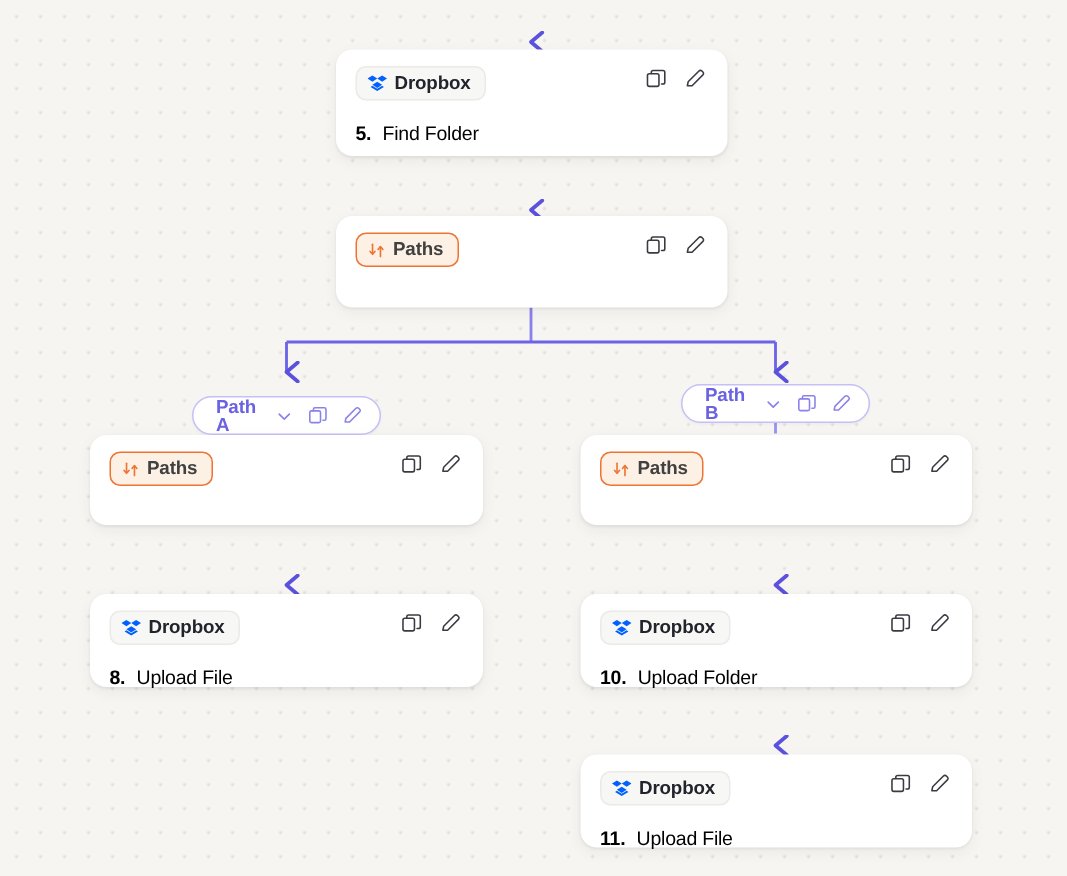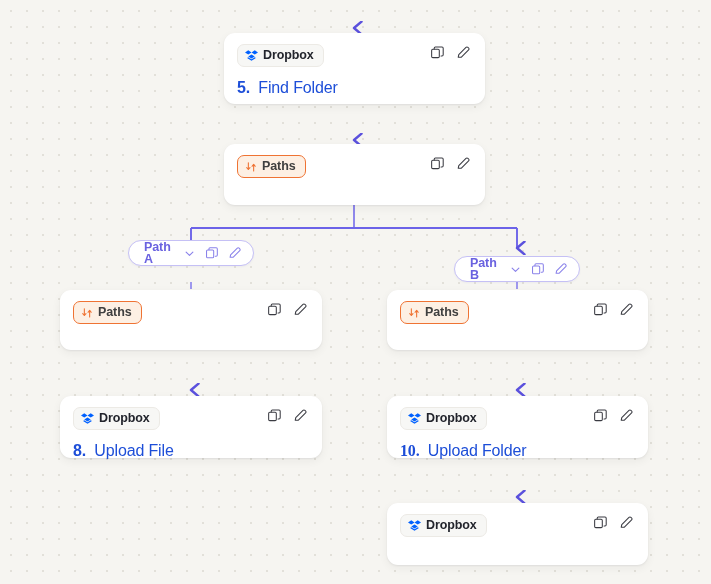--- a/index.html
+++ b/index.html
@@ -77,22 +77,22 @@
   }
   .badge-paths {
     background: #fdf0e4;
     color: #404040;
     border: 1.3px solid #ef7333;
   }
   .badge-label { line-height: 1; }
 
   
   .node-title {
-    font-size: 16px;
-    color: #1d4ed8;
+    font-size: 13px;
+    color: #000000;
     letter-spacing: -0.15px;
     line-height: 1;
   }
   .node-title .num { font-weight: bold; }
   .node-title .nm { font-weight: normal; }
 
   
   .actions {
     display: flex;
     align-items: center;
@@ -240,21 +240,21 @@
         </span>
         <span class="icon-btn">
           <svg width="15" height="15" viewBox="0 0 20 20">
             <path d="M3 16.2 L3.7 12.7 L13.3 3.1 a1.8 1.8 0 0 1 2.6 0 l0.9 0.9 a1.8 1.8 0 0 1 0 2.6 L7.2 16.2 Z" fill="none" stroke="#3a3b42" stroke-width="1.4" stroke-linejoin="round"></path>
           </svg>
         </span>
       </span>
     </div>
   </div>
 
-  <div class="path-chip" id="path-a" style="left:128px; top:240px; width:126px;">
+  <div class="path-chip" id="path-a" style="left:128px; top:264px; width:126px;">
     <span class="chip-label">Path A</span>
     <span class="chip-icons">
       <span class="icon-btn">
         <svg width="13" height="13" viewBox="0 0 20 20">
           <path d="M4.8 7.8 L10 13 L15.2 7.8" fill="none" stroke="#8a82ea" stroke-width="1.7" stroke-linecap="round" stroke-linejoin="round"></path>
         </svg>
       </span>
       <span class="icon-btn">
         <svg width="14" height="14" viewBox="0 0 20 20">
           <rect x="2.2" y="5.6" width="10.2" height="11.2" rx="1.6" fill="#fff" stroke="#8a82ea" stroke-width="1.5"></rect>
@@ -398,21 +398,21 @@
         </span>
         <span class="icon-btn">
           <svg width="15" height="15" viewBox="0 0 20 20">
             <path d="M3 16.2 L3.7 12.7 L13.3 3.1 a1.8 1.8 0 0 1 2.6 0 l0.9 0.9 a1.8 1.8 0 0 1 0 2.6 L7.2 16.2 Z" fill="none" stroke="#3a3b42" stroke-width="1.4" stroke-linejoin="round"></path>
           </svg>
         </span>
       </span>
     </div>
     <div class="node-bottom">
       <span class="node-title">
-        <span class="num" style="margin-right: 4px; font-family: Liberation Serif, serif;">10.</span>
+        <span class="num" style="margin-right: 4px;">10.</span>
         <span class="nm">Upload Folder</span>
       </span>
     </div>
   </div>
 
   <div class="node" id="node-11" style="left:387px; top:503px; width:261px; height:62px;">
     <div class="node-top">
       <span class="badge badge-dropbox">
         <svg width="13" height="13" viewBox="0 0 24 24">
           <path d="M6 2.5 L12 6.3 L6 10.1 L0 6.3 Z" fill="#0061ff"></path>
@@ -429,15 +429,21 @@
             <path d="M5.6 5.4 V4.2 a1.6 1.6 0 0 1 1.6 -1.6 H16 a1.6 1.6 0 0 1 1.6 1.6 V13 a1.6 1.6 0 0 1 -1.6 1.6 h-1.3" fill="none" stroke="#3a3b42" stroke-width="1.4" stroke-linecap="round"></path>
           </svg>
         </span>
         <span class="icon-btn">
           <svg width="15" height="15" viewBox="0 0 20 20">
             <path d="M3 16.2 L3.7 12.7 L13.3 3.1 a1.8 1.8 0 0 1 2.6 0 l0.9 0.9 a1.8 1.8 0 0 1 0 2.6 L7.2 16.2 Z" fill="none" stroke="#3a3b42" stroke-width="1.4" stroke-linejoin="round"></path>
           </svg>
         </span>
       </span>
     </div>
+    <div class="node-bottom">
+      <span class="node-title">
+        <span class="num" style="margin-right: 4px;">11.</span>
+        <span class="nm">Upload File</span>
+      </span>
+    </div>
   </div>
 
 </div>
 
 </body></html>

